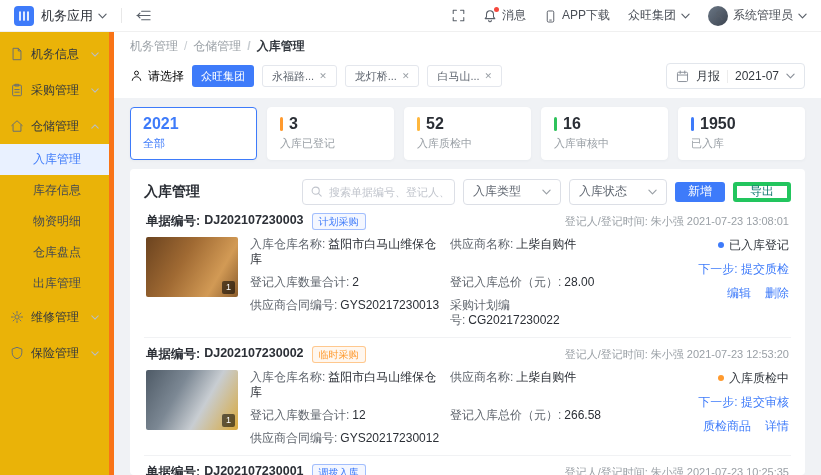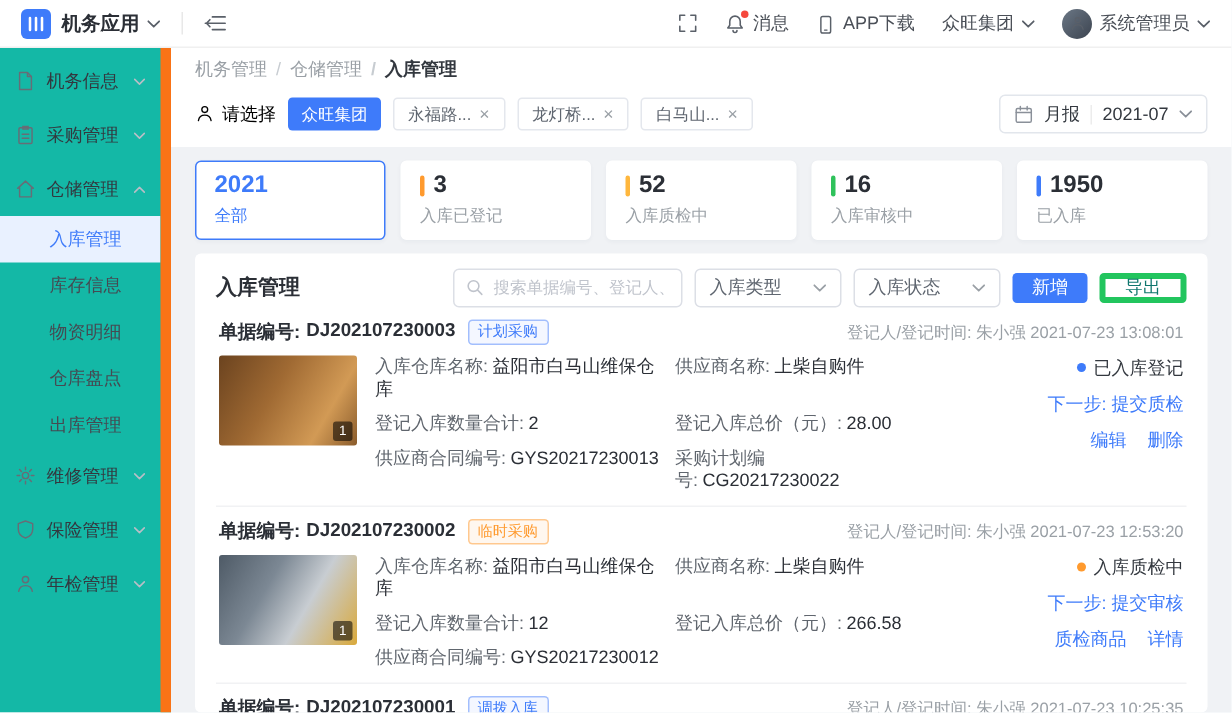--- a/index.html
+++ b/index.html
@@ -10,34 +10,34 @@
   body{font-family:"Liberation Sans",sans-serif;font-size:12px;color:#333;background:#f0f2f5}
   .app{width:821px;height:475px;display:flex;flex-direction:column;background:#fff}
 
   
   .topbar{flex:0 0 32px;height:32px;display:flex;align-items:center;justify-content:space-between;
           padding:0 14px;background:#fff;border-bottom:1px solid #f0f0f0}
   .tb-left,.tb-right{display:flex;align-items:center}
   .tb-left{gap:7px}
   .tb-right{gap:18px}
   .logo-box{width:20px;height:20px;display:flex}
-  .app-title{font-size:13px;font-weight:bold;color:#2b2f36}
+  .app-title{font-size:13px;font-weight:normal;color:#2b2f36}
   .chev{color:#9aa0a6;display:flex;align-items:center}
   .chev-up{transform:rotate(180deg)}
   .vdiv{width:1px;height:15px;background:#e8e8e8;margin:0 7px}
   .icon-btn{display:flex;align-items:center;gap:5px;color:#4a4f57;cursor:pointer;font-size:12px}
   .icon-btn .ic{color:#5a6069}
   .bell-wrap{position:relative;display:flex}
   .red-dot{position:absolute;top:-2px;right:-2px;width:5px;height:5px;border-radius:50%;background:#f5483d}
   .avatar{width:20px;height:20px;border-radius:50%;background:linear-gradient(135deg,#6b7785,#3c4450);
           display:flex;align-items:center;justify-content:center;color:#fff}
 
   
   .layout{flex:1;display:flex;min-height:0}
-  .sidebar{flex:0 0 114px;width:114px;background:#14b8a6;border-right:7px solid #f97316;padding-top:4px;overflow:hidden}
+  .sidebar{flex:0 0 114px;width:114px;background:#eab308;border-right:5px solid #f97316;padding-top:4px;overflow:hidden}
   .side-item{height:36px;display:flex;align-items:center;gap:7px;padding:0 10px;color:#33383f;cursor:pointer;font-size:12px}
   .side-item .sicon{display:flex;color:#676d76}
   .side-item .schev{margin-left:auto;display:flex;color:#b9bec6}
   .side-sub .sub-item{height:31px;display:flex;align-items:center;padding-left:33px;color:#454a52;cursor:pointer}
   .side-sub .sub-item.active{color:var(--primary);background:#e9f1ff}
 
   .content{flex:1;display:flex;flex-direction:column;min-width:0}
 
   
   .content-head{background:#fff;padding:6px 16px 9px}
@@ -313,33 +313,20 @@
               <use href="#i-shield"></use>
             </svg>
           </span>
         <span>保险管理</span>
         <span class="schev">
             <svg class="ic" width="8" height="5">
               <use href="#i-chev"></use>
             </svg>
           </span>
       </div>
-      <div class="side-item">
-        <span class="sicon">
-            <svg class="ic" width="14" height="14">
-              <use href="#i-user"></use>
-            </svg>
-          </span>
-        <span>年检管理</span>
-        <span class="schev">
-            <svg class="ic" width="8" height="5">
-              <use href="#i-chev"></use>
-            </svg>
-          </span>
-      </div>
     </aside>
 
     <main class="content">
       <div class="content-head">
         <div class="crumbs">
           <span class="crumb">机务管理</span>
           <span class="crumb">仓储管理</span>
           <span class="crumb current">入库管理</span>
         </div>
         <div class="filter-row">

